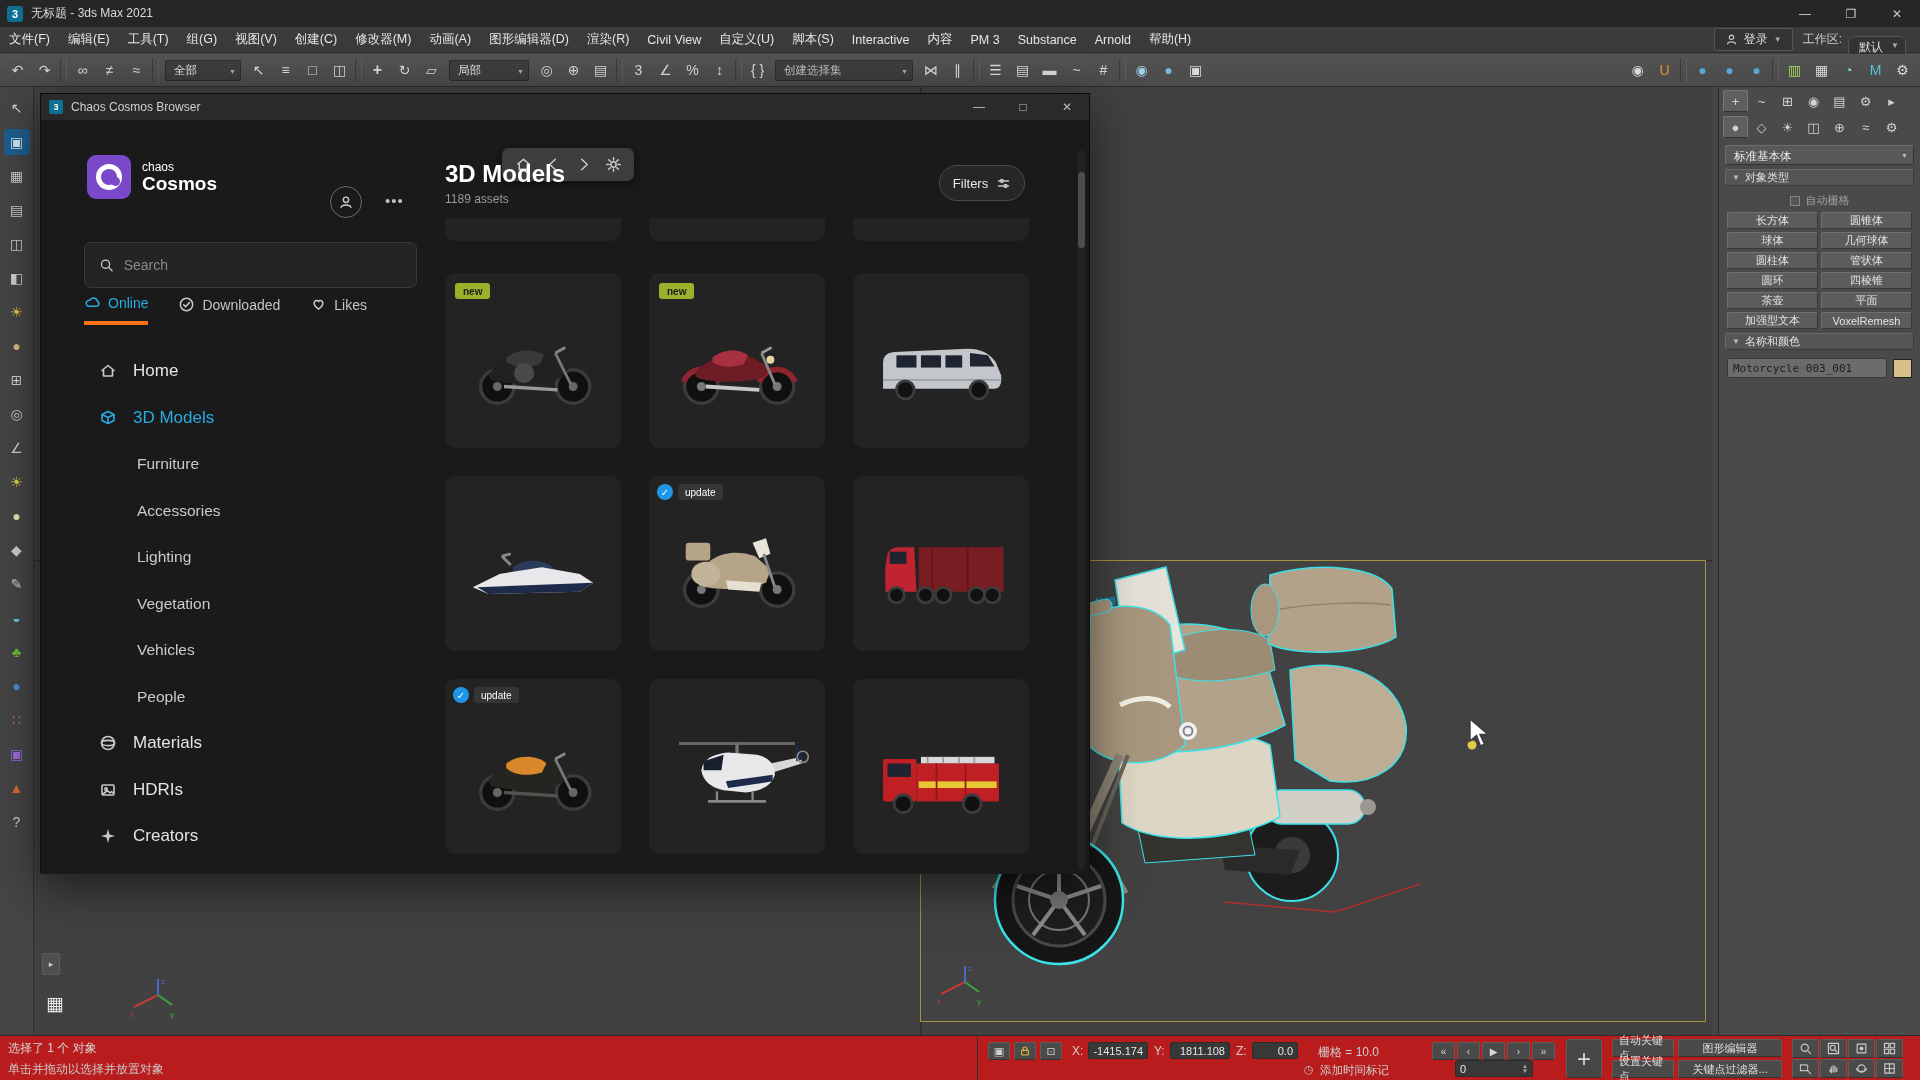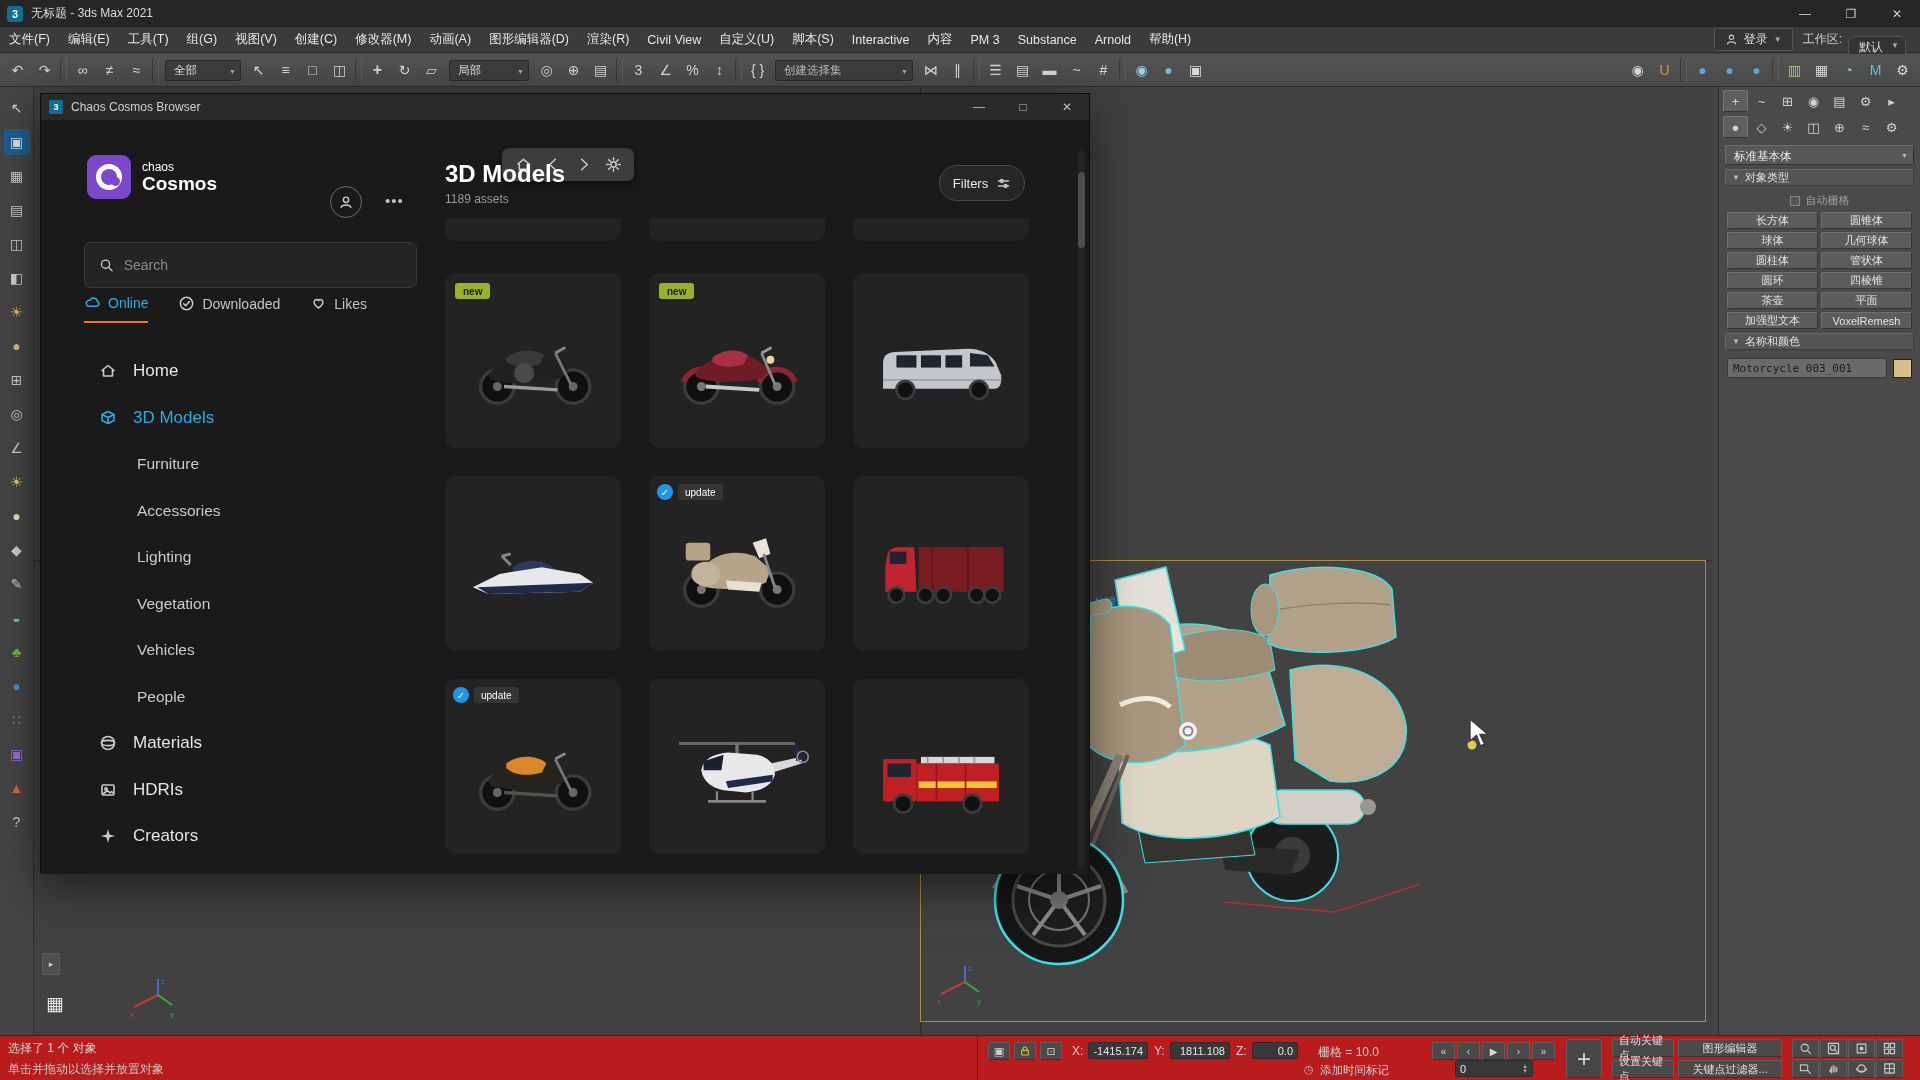--- a/index.html
+++ b/index.html
@@ -119,21 +119,21 @@
   .userbtn{position:absolute;left:289px;top:66px;width:32px;height:32px;border:1px solid #6a6a6a;border-radius:50%;
     display:flex;align-items:center;justify-content:center;}
   .moredots{position:absolute;left:344px;top:72px;color:#bdbdbd;font-size:15px;letter-spacing:1px;}
   .searchbox{position:absolute;left:43px;top:122px;width:333px;height:46px;background:#242424;border:1px solid #3a3a3a;
     border-radius:7px;display:flex;align-items:center;gap:10px;padding:0 14px;}
   .searchbox input{background:transparent;border:none;outline:none;color:#ddd;font-size:14px;width:100%;
     font-family:"Liberation Sans",sans-serif;}
   .searchbox input::placeholder{color:#8a8a8a;}
   .tabsrow{position:absolute;left:43px;top:174px;display:flex;gap:30px;align-items:center;font-size:14px;color:#c4c4c4;}
   .ctab{display:flex;align-items:center;gap:7px;padding-bottom:10px;}
-  .ctab.active{color:#29abe2;border-bottom:2px solid #f97316;}
+  .ctab.active{color:#29abe2;border-bottom:4px solid #f97316;}
   .navlist{position:absolute;left:0;top:228px;width:390px;}
   .navitem{height:46.5px;display:flex;align-items:center;gap:16px;padding-left:58px;font-size:17px;color:#e4e4e4;}
   .navitem.sub{padding-left:96px;font-size:15.5px;color:#cbcbcb;}
   .navitem.active{color:#29abe2;}
   .heading{position:absolute;left:404px;top:40px;font-size:24px;font-weight:bold;color:#fff;}
   .assetcount{position:absolute;left:404px;top:72px;font-size:12px;color:#9a9a9a;}
   .filtersbtn{position:absolute;left:898px;top:45px;width:86px;height:36px;border:1px solid #4a4a4a;background:#262626;
     border-radius:18px;display:flex;align-items:center;justify-content:center;gap:8px;font-size:13px;color:#e8e8e8;}
   .card{position:absolute;width:176px;height:175px;background:#232323;border-radius:10px;}
   .card .thumb{position:absolute;left:10px;top:30px;width:156px;height:118px;}

